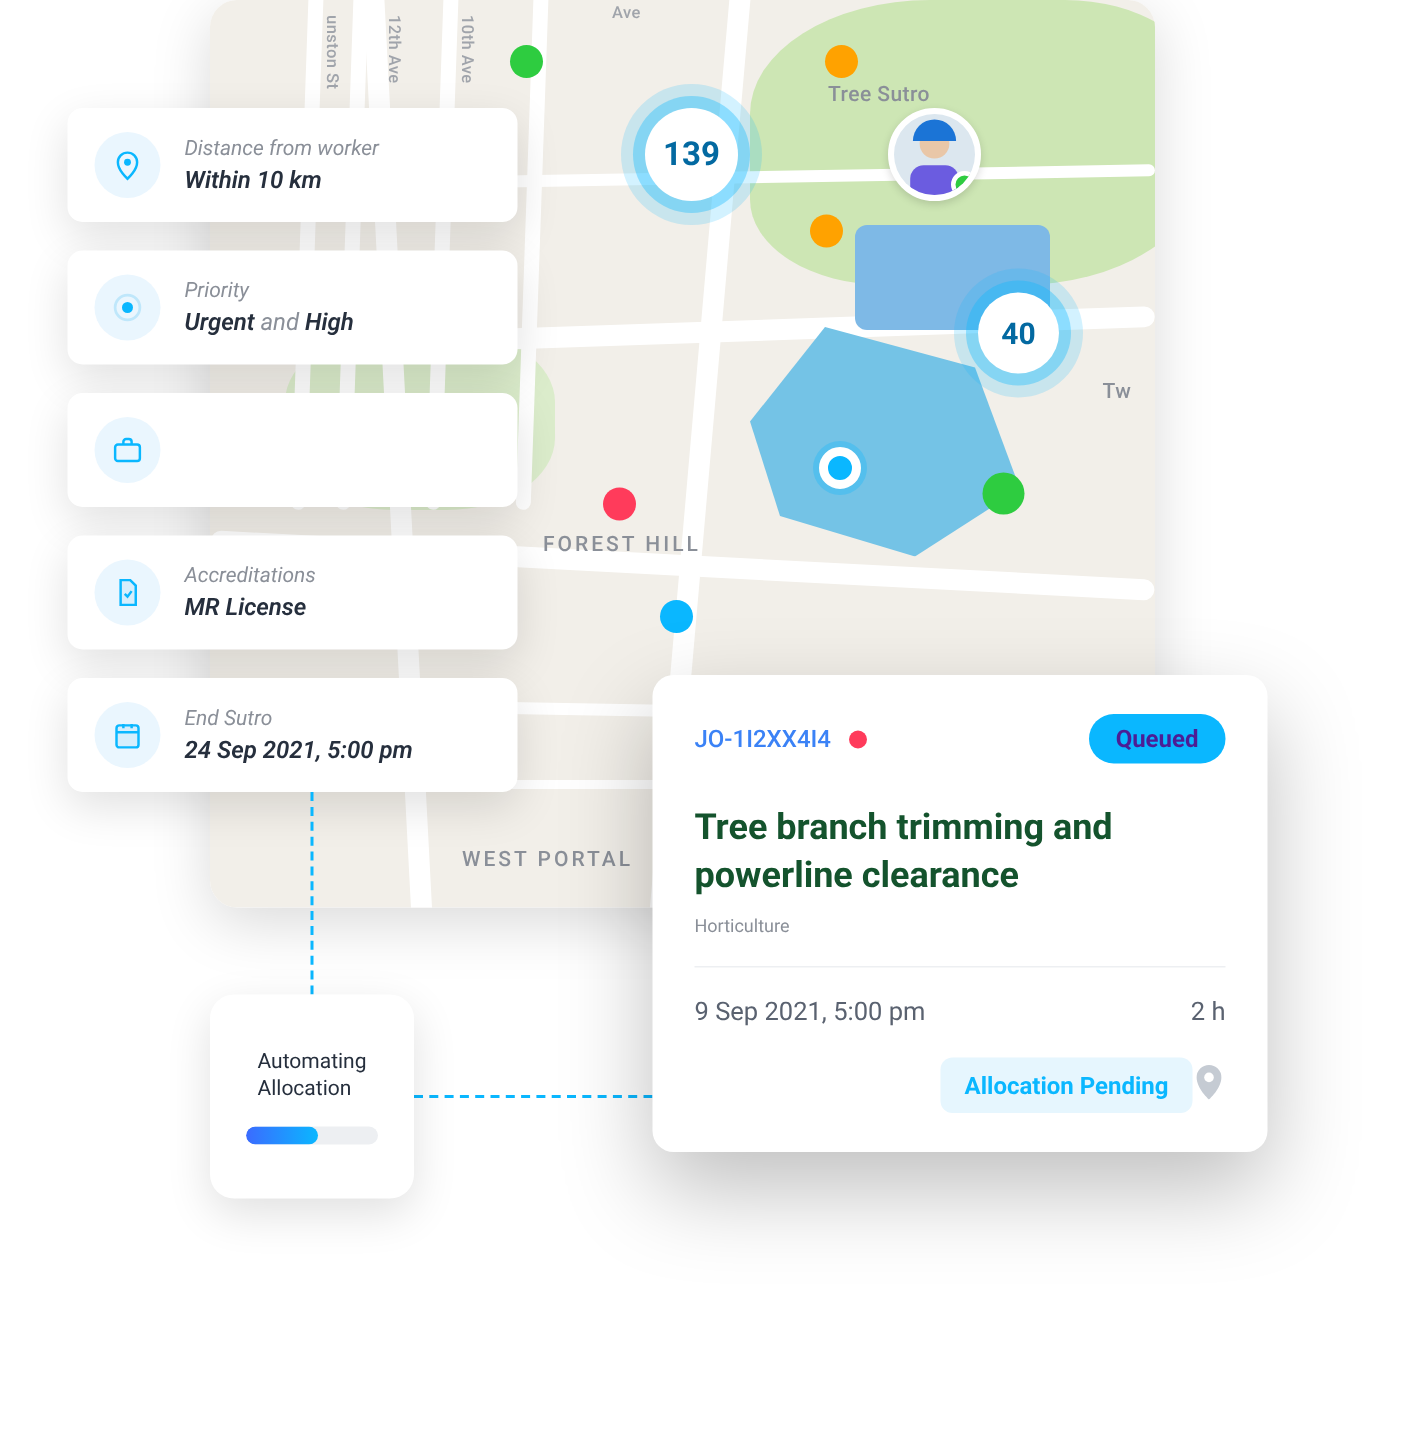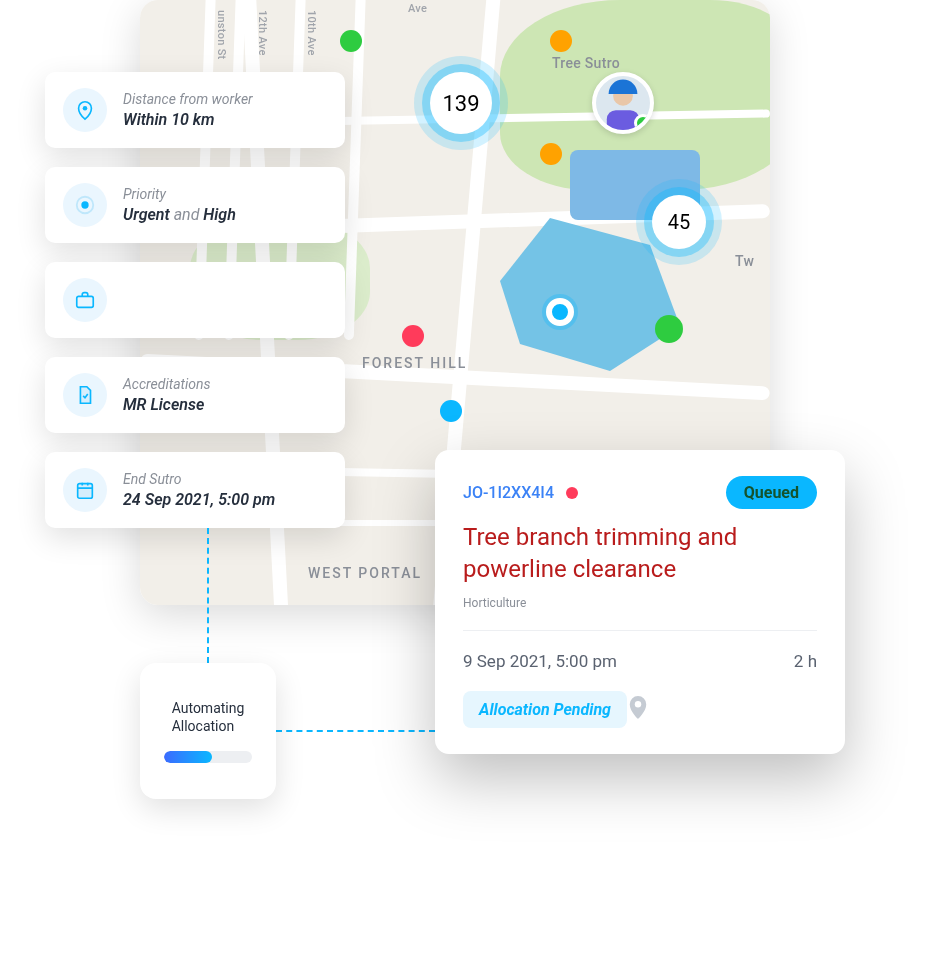--- a/index.html
+++ b/index.html
@@ -53,21 +53,21 @@
 .map .label-ave { left:268px; top:2px; font-size:11px; color:#a0a4ab;}
 
 
 .dot { position:absolute; border-radius:50%; }
 .dot.green { width:22px; height:22px; background:#2ecc40; }
 .dot.orange { width:22px; height:22px; background:#ffa200; }
 .dot.red { width:22px; height:22px; background:#ff3b5b; }
 .dot.cyan { width:22px; height:22px; background:#0ab7ff; }
 .dot.biggreen { width:28px; height:28px; }
 
-.cluster { position:absolute; background:#fff; border-radius:50%; display:flex; align-items:center; justify-content:center; font-weight:400; color:#000000; box-shadow:0 0 0 8px rgba(10,183,255,0.35), 0 0 0 16px rgba(10,183,255,0.18); }
+.cluster { position:absolute; background:#fff; border-radius:50%; display:flex; align-items:center; justify-content:center; font-weight:700; color:#0369a1; box-shadow:0 0 0 8px rgba(10,183,255,0.35), 0 0 0 16px rgba(10,183,255,0.18); }
 .cluster.c139 { width:62px; height:62px; left:290px; top:72px; font-size:22px; }
 .cluster.c45 { width:54px; height:54px; left:512px; top:195px; font-size:20px; }
 
 .avatar { position:absolute; width:62px; height:62px; border-radius:50%; background:#fff; border:4px solid #fff; box-shadow:0 2px 6px rgba(0,0,0,0.15); overflow:hidden; }
 .avatar svg { width:100%; height:100%; }
 .avatar .status { position:absolute; right:-2px; bottom:-2px; width:18px; height:18px; border-radius:50%; background:#2ecc40; border:3px solid #fff; }
 
 .center-pin { position:absolute; width:28px; height:28px; border-radius:50%; background:#0ab7ff; border:6px solid #fff; box-shadow:0 0 0 4px rgba(10,183,255,0.3); }
 
 
@@ -106,31 +106,31 @@
   border-radius:14px;
   box-shadow:0 25px 60px rgba(0,0,0,0.25);
   padding:26px 28px;
 }
 .job-card .row1 { display:flex; align-items:center; gap:12px; }
 .job-card .jobid { font-size:16px; color:#3b82f6; font-weight:500; }
 .job-card .reddot { width:12px; height:12px; border-radius:50%; background:#ff3b5b; }
 .job-card .queued {
   margin-left:auto;
   background:#0ab7ff;
-  color:#14532d;
+  color:#4c1d95;
   font-weight:700;
   font-size:16px;
   padding:7px 18px;
   border-radius:999px;
 }
-.job-card h2 { font-size:24px; color:#b91c1c; font-weight:400; line-height:1.35; margin-top:12px; }
+.job-card h2 { font-size:24px; color:#14532d; font-weight:700; line-height:1.35; margin-top:26px; }
 .job-card .category { font-size:12px; color:#8a8f98; margin-top:10px; }
 .job-card hr { border:none; border-top:1px solid #edeff2; margin:20px 0; }
 .job-card .schedule { display:flex; justify-content:space-between; font-size:17px; color:#5a6270; }
-.job-card .footer { display:flex; justify-content:flex-start; align-items:center; margin-top:20px;font-style:italic; }
+.job-card .footer { display:flex; justify-content:flex-end; align-items:center; margin-top:20px; }
 .job-card .pill {
   background:#e6f6fe;
   color:#0ab7ff;
   font-weight:700;
   font-size:16px;
   padding:9px 16px;
   border-radius:8px;
 }
 .job-card .pin-icon svg { width:22px; height:26px; }
 
@@ -201,21 +201,21 @@
   <span class="map-label label-ave">Ave</span>
 
   <div class="dot green" style="left:200px;top:30px"></div>
   <div class="dot orange" style="left:410px;top:30px"></div>
   <div class="dot orange" style="left:400px;top:143px"></div>
   <div class="dot red" style="left:262px;top:325px"></div>
   <div class="dot cyan" style="left:300px;top:400px"></div>
   <div class="dot green biggreen" style="left:515px;top:315px"></div>
 
   <div class="cluster c139">139</div>
-  <div class="cluster c45">45</div>
+  <div class="cluster c45">40</div>
 
   <div class="avatar" style="left:452px;top:72px">
     <svg viewBox="0 0 60 60">
         <rect width="60" height="60" fill="#dce7ef"></rect>
         <circle cx="30" cy="22" r="11" fill="#e9c7a8"></circle>
         <path d="M14 20 a16 16 0 0 1 32 0" fill="#1b74d6"></path>
         <rect x="12" y="38" width="36" height="30" rx="10" fill="#6b5ce0"></rect>
       </svg>
     <div class="status"></div>
   </div>

